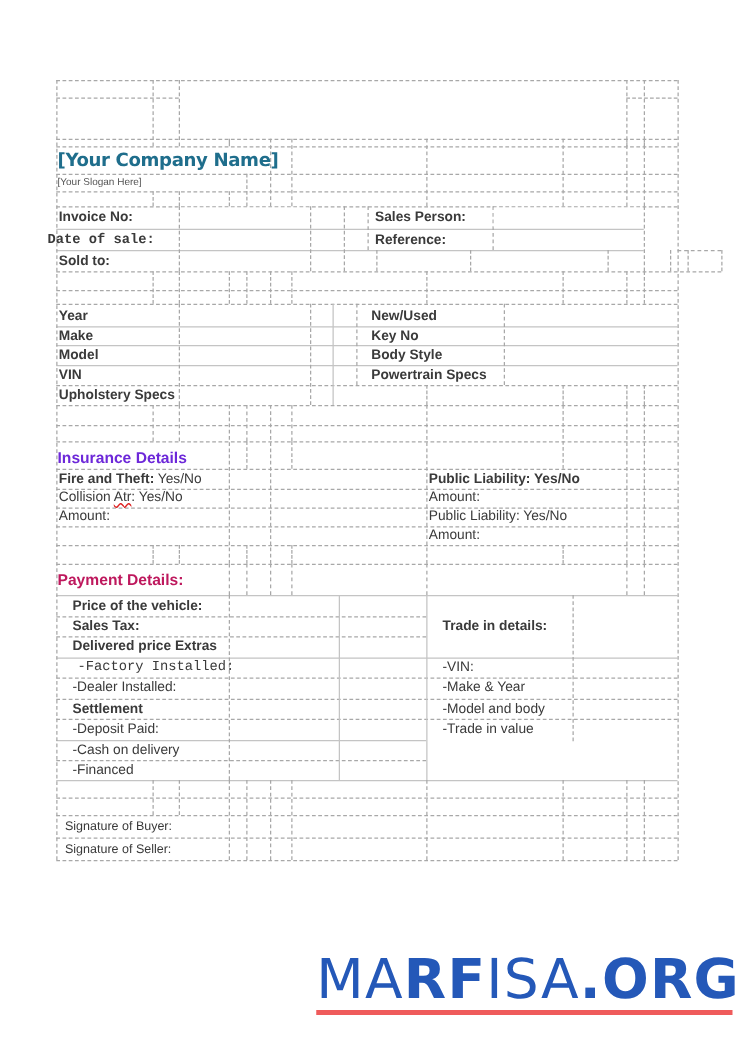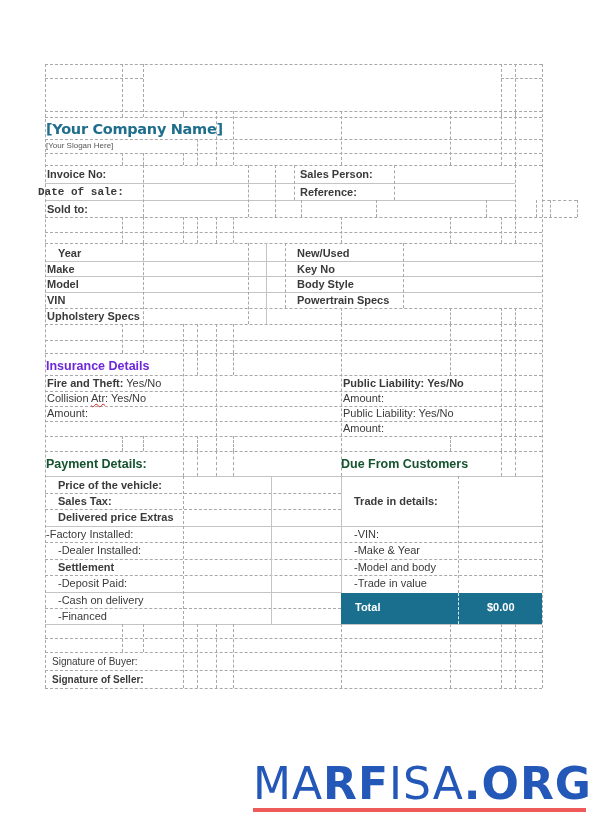--- a/index.html
+++ b/index.html
@@ -9,21 +9,21 @@
   .hl{position:absolute;height:0;border-top:1px dashed #a8a8a8;}
   .sl{position:absolute;height:0;border-top:1px solid #c4c4c4;}
   .svl{position:absolute;width:0;border-left:1px solid #c4c4c4;}
   .wb{position:absolute;background:#ffffff;}
   .t{position:absolute;font-size:11px;line-height:15px;white-space:nowrap;color:#3a3a3a;}
   .b{font-weight:bold;}
   .title{position:absolute;left:143px;top:68px;width:358px;text-align:center;font-size:26px;line-height:40px;font-weight:bold;color:#1f6e8c;font-family:"DejaVu Sans",sans-serif;letter-spacing:-0.3px;}
   .company{position:absolute;left:46px;top:119px;font-size:14.5px;font-weight:bold;color:#1f6e8c;line-height:20px;font-family:"DejaVu Sans",sans-serif;letter-spacing:-0.3px;}
   .slogan{position:absolute;left:46px;top:140px;font-size:8px;line-height:12px;color:#555;}
   .section{position:absolute;font-size:12.5px;font-weight:bold;color:#6d28d9;line-height:18px;}
-  .section2{position:absolute;font-size:12.5px;font-weight:bold;color:#14532d;line-height:18px;}
+  .section2{position:absolute;font-size:12.5px;font-weight:bold;color:#be185d;line-height:18px;}
   .total{position:absolute;left:341px;top:593px;width:201px;height:31px;background:#1a6f8f;}
   .total .lbl{position:absolute;left:14px;top:8px;color:#fff;font-weight:bold;font-size:11px;}
   .total .val{position:absolute;left:146px;top:8px;color:#fff;font-weight:bold;font-size:11px;}
   .total .div{position:absolute;left:117px;top:0;height:31px;border-left:1px dashed #d8e8ef;}
   .logo{position:absolute;left:253px;top:760px;font-size:44px;line-height:48px;color:#2458b8;letter-spacing:1px;font-family:"DejaVu Sans",sans-serif;}
   .logo .thin{font-weight:normal;}
   .logo .bold{font-weight:bold;}
   .logo-bar{position:absolute;left:253px;top:808px;width:333px;height:4px;background:#ef5b5b;}
   .sq{text-decoration:underline wavy #d22;text-decoration-thickness:1px;}
 </style>
@@ -174,21 +174,21 @@
   <div class="slogan">[Your Slogan Here]</div>
 
   <div class="t b" style="left:47px;top:167px;">Invoice No:</div>
   <div class="t b" style="left:38px;top:185px;font-family:Liberation Mono, monospace;">Date of sale:</div>
   <div class="t b" style="left:47px;top:202px;">Sold to:</div>
   <div class="t b" style="left:300px;top:167px;">Sales Person:</div>
   <div class="t b" style="left:300px;top:185px;">Reference:</div>
   <div class="wb" style="left:144px;top:166px;width:103px;height:16px;"></div>
   <div class="wb" style="left:395px;top:166px;width:119px;height:16px;"></div>
 
-  <div class="t b" style="left:47px;top:246px;padding-left:11px;">Year</div>
+  <div class="t b" style="left:47px;top:246px;">Year</div>
   <div class="t b" style="left:47px;top:262px;">Make</div>
   <div class="t b" style="left:47px;top:277px;">Model</div>
   <div class="t b" style="left:47px;top:293px;">VIN</div>
   <div class="t b" style="left:47px;top:309px;text-align:center;">Upholstery Specs</div>
   <div class="t b" style="left:297px;top:246px;">New/Used</div>
   <div class="t b" style="left:297px;top:262px;">Key No</div>
   <div class="t b" style="left:297px;top:277px;">Body Style</div>
   <div class="t b" style="left:297px;top:293px;">Powertrain Specs</div>
 
   <div class="section" style="left:46px;top:357px;">Insurance Details</div>
@@ -200,38 +200,32 @@
   <div class="t" style="left:47px;top:406px;">Amount:</div>
   <div class="t b" style="left:343px;top:376px;">Public Liability: Yes/No</div>
   <div class="t" style="left:343px;top:391px;">Amount:</div>
   <div class="t" style="left:343px;top:406px;">Public Liability: Yes/No</div>
   <div class="t" style="left:343px;top:421px;">Amount:</div>
 
   <div class="section2" style="left:46px;top:455px;">Payment Details:</div>
   <div class="t b" style="left:58px;top:478px;">Price of the vehicle:</div>
   <div class="t b" style="left:58px;top:494px;">Sales Tax:</div>
   <div class="t b" style="left:58px;top:510px;">Delivered price Extras</div>
-  <div class="t" style="left:46px;top:527px;">-Factory Installed:</div>
+  <div class="t" style="left:62px;top:527px;font-family:Liberation Mono, monospace;">-Factory Installed:</div>
   <div class="t" style="left:58px;top:543px;">-Dealer Installed:</div>
   <div class="t b" style="left:58px;top:560px;">Settlement</div>
   <div class="t" style="left:58px;top:576px;">-Deposit Paid:</div>
   <div class="t" style="left:58px;top:593px;">-Cash on delivery</div>
   <div class="t" style="left:58px;top:609px;">-Financed</div>
 
-  <div class="section2" style="left:341px;top:455px;">Due From Customers</div>
   <div class="t b" style="left:354px;top:494px;">Trade in details:</div>
   <div class="t" style="left:354px;top:527px;">-VIN:</div>
   <div class="t" style="left:354px;top:543px;">-Make &amp; Year</div>
   <div class="t" style="left:354px;top:560px;">-Model and body</div>
   <div class="t" style="left:354px;top:576px;">-Trade in value</div>
 
-  <div class="total">
-    <div class="div"></div>
-    <div class="lbl">Total</div>
-    <div class="val">$0.00</div>
-  </div>
 
   <div class="t" style="left:52px;top:654px;font-size:10px;">Signature of Buyer:</div>
-  <div class="t" style="left:52px;top:672px;font-size:10px;font-weight:bold;">Signature of Seller:</div>
+  <div class="t" style="left:52px;top:672px;font-size:10px;">Signature of Seller:</div>
 </div>
 
 <div class="logo"><span class="thin">MA</span><span class="bold">RF</span><span class="thin">ISA</span><span class="bold">.ORG</span></div>
 <div class="logo-bar"></div>
 
 </body></html>

